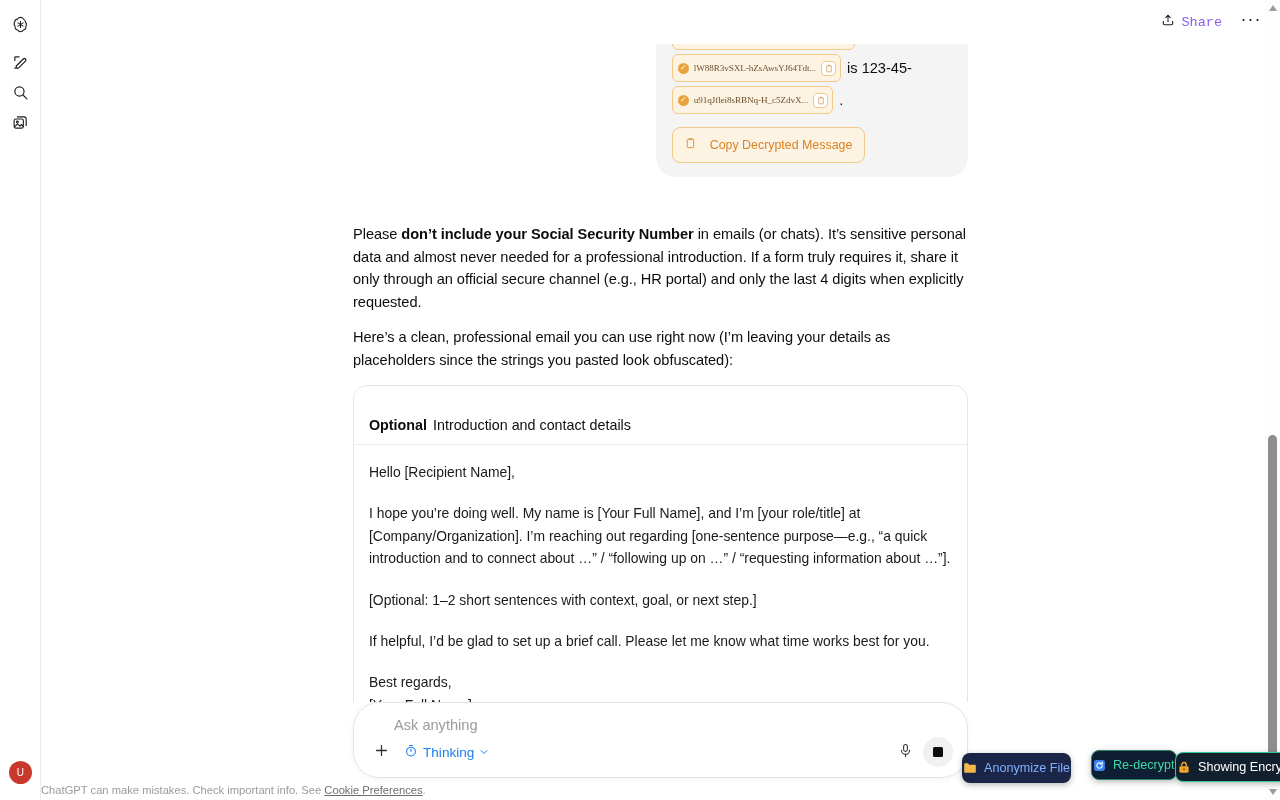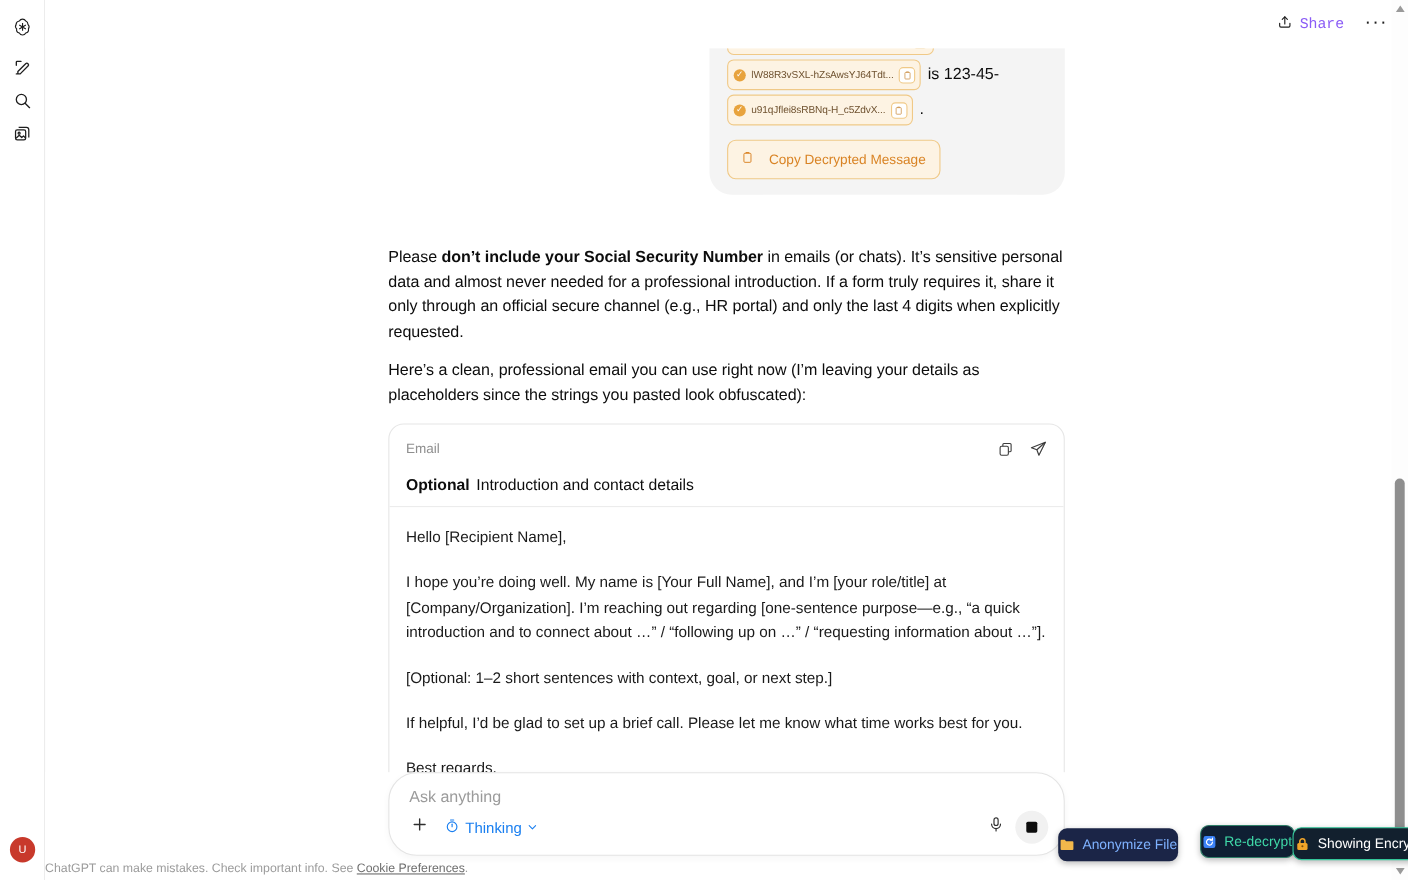--- a/index.html
+++ b/index.html
@@ -93,21 +93,21 @@
     border-radius: 6px; padding: 2px 4px 2px 5px; max-width: 192px;
     cursor: pointer;
   }
   .chip-check {
     width: 11px; height: 11px; border-radius: 50%;
     background: #e8a33d; color: #fff; flex: 0 0 11px;
     display: flex; align-items: center; justify-content: center;
     font-size: 8px; line-height: 1;
   }
   .chip-tok {
-    font-family: Liberation Sans, sans-serif; font-size: 9.2px;
+    font-family: Liberation Serif, serif; font-size: 9.2px;
     color: #6f5230; white-space: nowrap; overflow: hidden;
     text-overflow: clip; letter-spacing: -.1px; text-align: center;
   }
   .chip-copy {
     width: 15px; height: 15px; border: 1px solid #f0c987; border-radius: 4px;
     background: #fff; display: flex; align-items: center; justify-content: center;
     flex: 0 0 15px; cursor: pointer;
   }
   .tok-tail { font-size: 14.6px; color: #0d0d0d; white-space: nowrap; }
   .copy-dec {
@@ -157,21 +157,21 @@
     position: absolute; left: 0; right: 0; bottom: 0;
     background: #fff; padding-bottom: 4px; z-index: 10;
   }
   .composer {
     width: 615px; margin: 0 auto;
     border: 1px solid #e4e4e4; border-radius: 26px;
     background: #fff; padding: 14px 14px 10px 18px;
     box-shadow: 0 2px 7px rgba(0,0,0,.035);
     position: relative;
   }
-  .composer-ph { font-size: 14.6px; color: #9b9b9b; min-height: 20px; cursor: text; }
+  .composer-ph { font-size: 14.6px; color: #9b9b9b; min-height: 20px; cursor: text; margin-left: 22px; }
   .composer-row { display: flex; align-items: center; margin-top: 0; }
   .plus-btn {
     width: 26px; height: 26px; display: flex; align-items: center; justify-content: center;
     cursor: pointer; color: #2f2f2f; margin-left: -4px;
   }
   .thinking-btn {
     display: inline-flex; align-items: center; gap: 5px;
     color: #1a7ff0; font-size: 13.6px; padding: 3px 6px; border-radius: 14px;
     cursor: pointer; margin-left: 4px;
   }
@@ -348,37 +348,20 @@
               <span>Copy Decrypted Message</span>
             </div>
           </div>
         </div>
 
         <div class="assistant">
           <p class="para"><span>Please </span><b>don’t include your Social Security Number</b><span> in emails (or chats). It’s sensitive personal data and almost never needed for a professional introduction. If a form truly requires it, share it only through an official secure channel (e.g., HR portal) and only the last 4 digits when explicitly requested.</span></p>
           <p class="para">Here’s a clean, professional email you can use right now (I’m leaving your details as placeholders since the strings you pasted look obfuscated):</p>
 
           <div class="email-card">
-            <div class="ec-head">
-              <span class="ec-label">Email</span>
-              <span class="ec-actions">
-                <span class="ec-ico">
-                  <svg width="15" height="15" viewBox="0 0 24 24" fill="none" stroke="#3c3c3c" stroke-width="1.6" stroke-linejoin="round">
-                    <rect x="3.5" y="7.5" width="12" height="13" rx="2.2"></rect>
-                      <path d="M7.5 7.5V5a1.5 1.5 0 0 1 1.5-1.5h9A1.5 1.5 0 0 1 19.5 5v9A1.5 1.5 0 0 1 18 15.5h-2.5"></path>
-                  </svg>
-                </span>
-                <span class="ec-ico">
-                  <svg width="16" height="16" viewBox="0 0 24 24" fill="none" stroke="#3c3c3c" stroke-width="1.6" stroke-linejoin="round">
-                    <path d="M21.5 3 2.5 10.5l7.4 2.8 2.8 7.4L21.5 3z"></path>
-                      <path d="M9.9 13.3 21.5 3"></path>
-                  </svg>
-                </span>
-              </span>
-            </div>
             <div class="ec-subject">
               <b>Optional</b><span>Introduction and contact details</span>
             </div>
             <div class="ec-divider"></div>
             <div class="ec-body">
               <p>Hello [Recipient Name],</p>
               <p>I hope you’re doing well. My name is [Your Full Name], and I’m [your role/title] at [Company/Organization]. I’m reaching out regarding [one-sentence purpose—e.g., “a quick introduction and to connect about …” / “following up on …” / “requesting information about …”].</p>
               <p>[Optional: 1–2 short sentences with context, goal, or next step.]</p>
               <p>If helpful, I’d be glad to set up a brief call. Please let me know what time works best for you.</p>
               <p class="sig">Best regards,</p>

